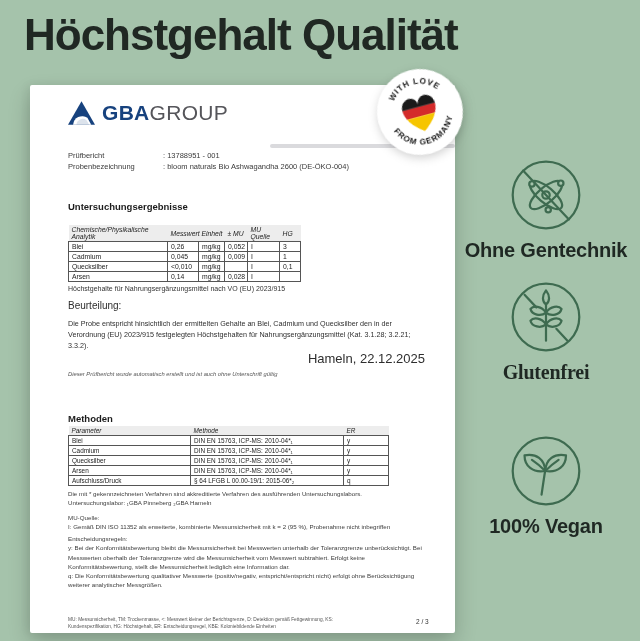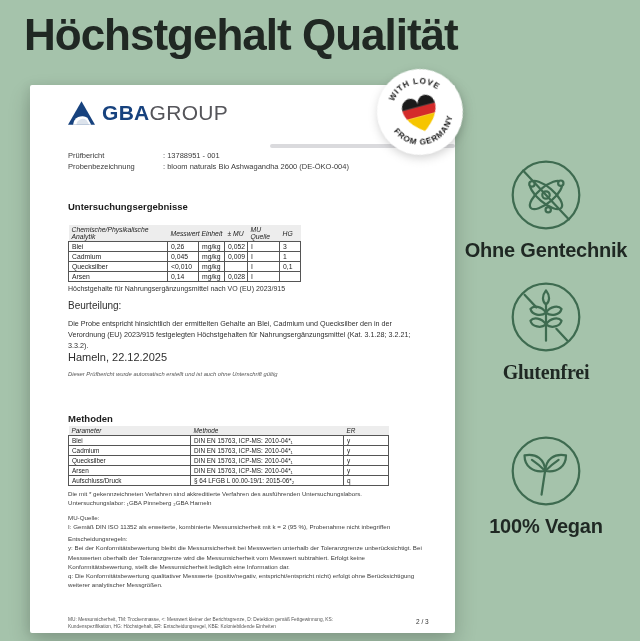--- a/index.html
+++ b/index.html
@@ -40,21 +40,21 @@
     background:#ededed; border-bottom:1px solid #555;
     padding:1px 3px; color:#222;
   }
   td { border:1px solid #555; padding:1px 3px; color:#222; overflow:hidden; white-space:nowrap; }
   .res-table { top:140px; width:232px; font-size:6.8px; }
   .res-table th { font-size:6.8px; }
   .methods-table { top:341px; width:320px; font-size:6.4px; }
   .footnote { top:200px; font-size:7px; color:#333; }
   .h-assess { top:215px; font-size:10px; font-weight:400; color:#2e2e2e; }
   .assess-text { top:234px; font-size:7.2px; line-height:1.5; color:#2e2e2e; }
-  .place-date { top:266px; font-size:11px; color:#2e2e2e; }
+  .place-date { top:266px; font-size:13px; color:#2e2e2e;text-align:right; }
   .auto-note { top:286px; font-size:5.8px; font-style:italic; color:#555; }
   .note { font-size:6.2px; line-height:1.5; color:#3c3c3c; }
   .n-accred { top:404px; }
   .n-mu { top:428px; }
   .n-decision { top:449px; }
   .doc-footer-abbrev { position:absolute; left:38px; top:531px; width:268px; font-size:4.8px; line-height:1.5; color:#555; }
   .doc-footer-page { position:absolute; left:386px; top:533px; font-size:6.5px; color:#333; }
   
   .badge {
     position:absolute; left:377px; top:69px; width:86px; height:86px;

